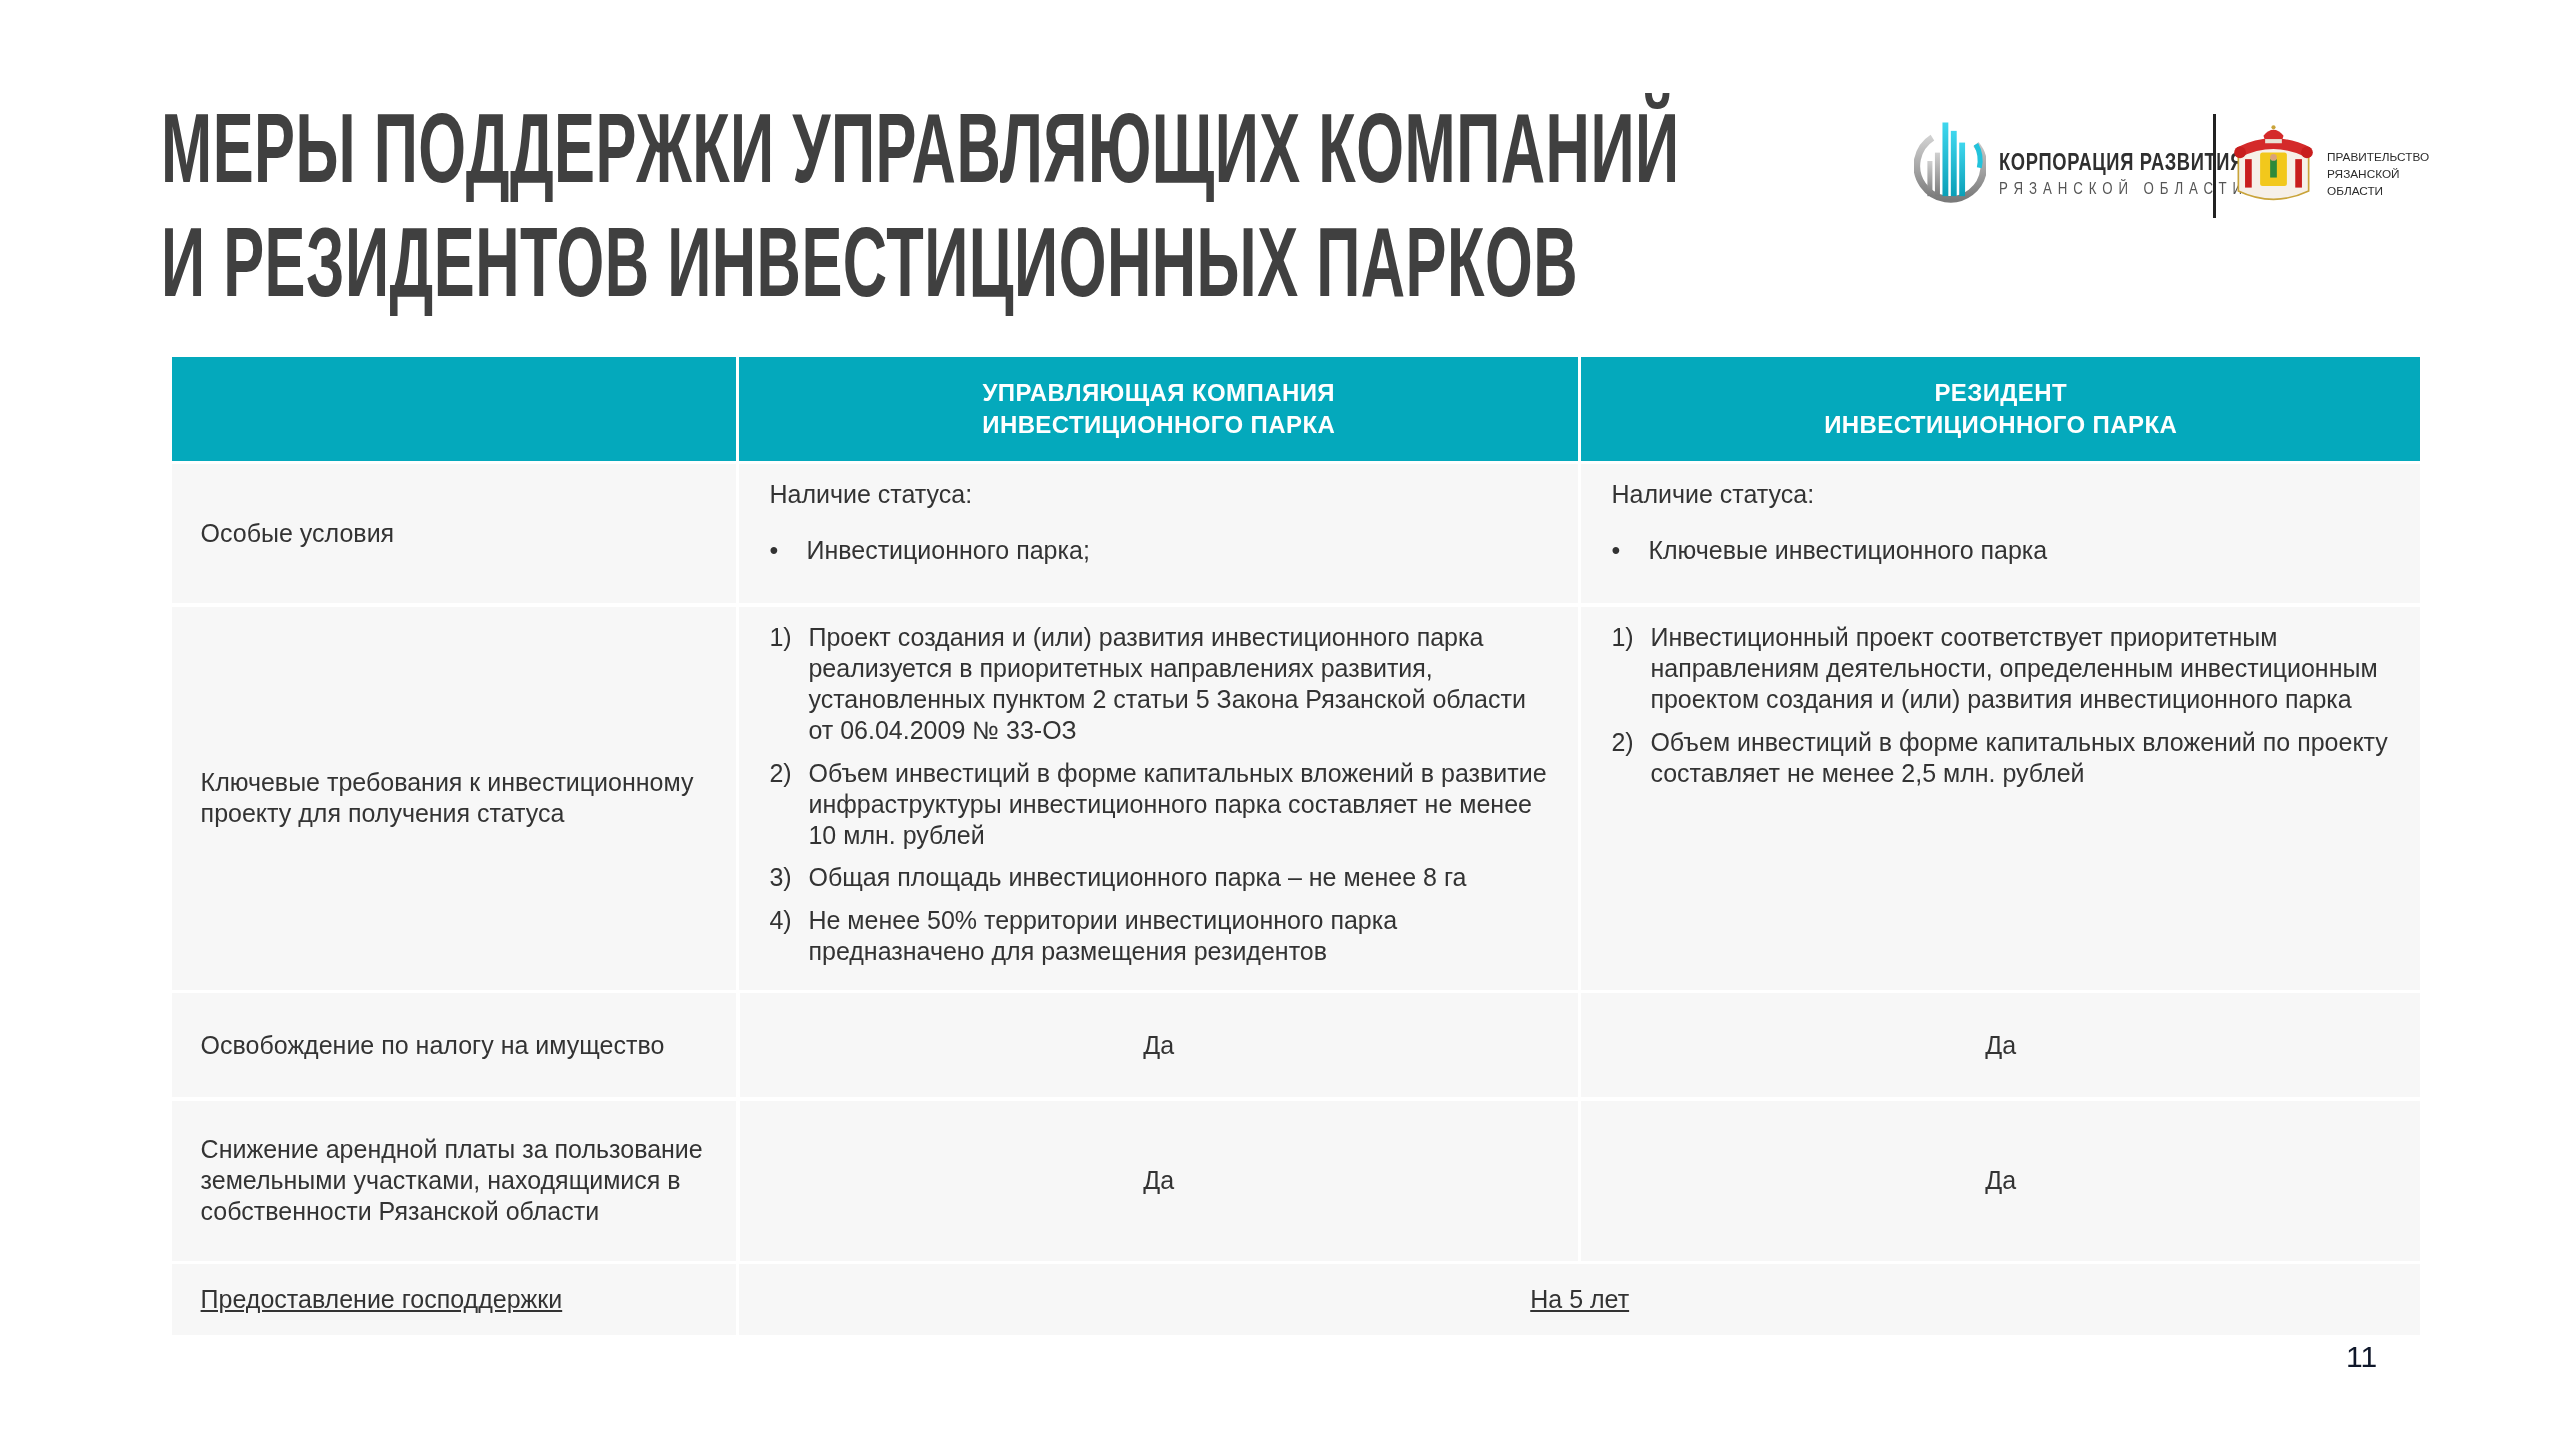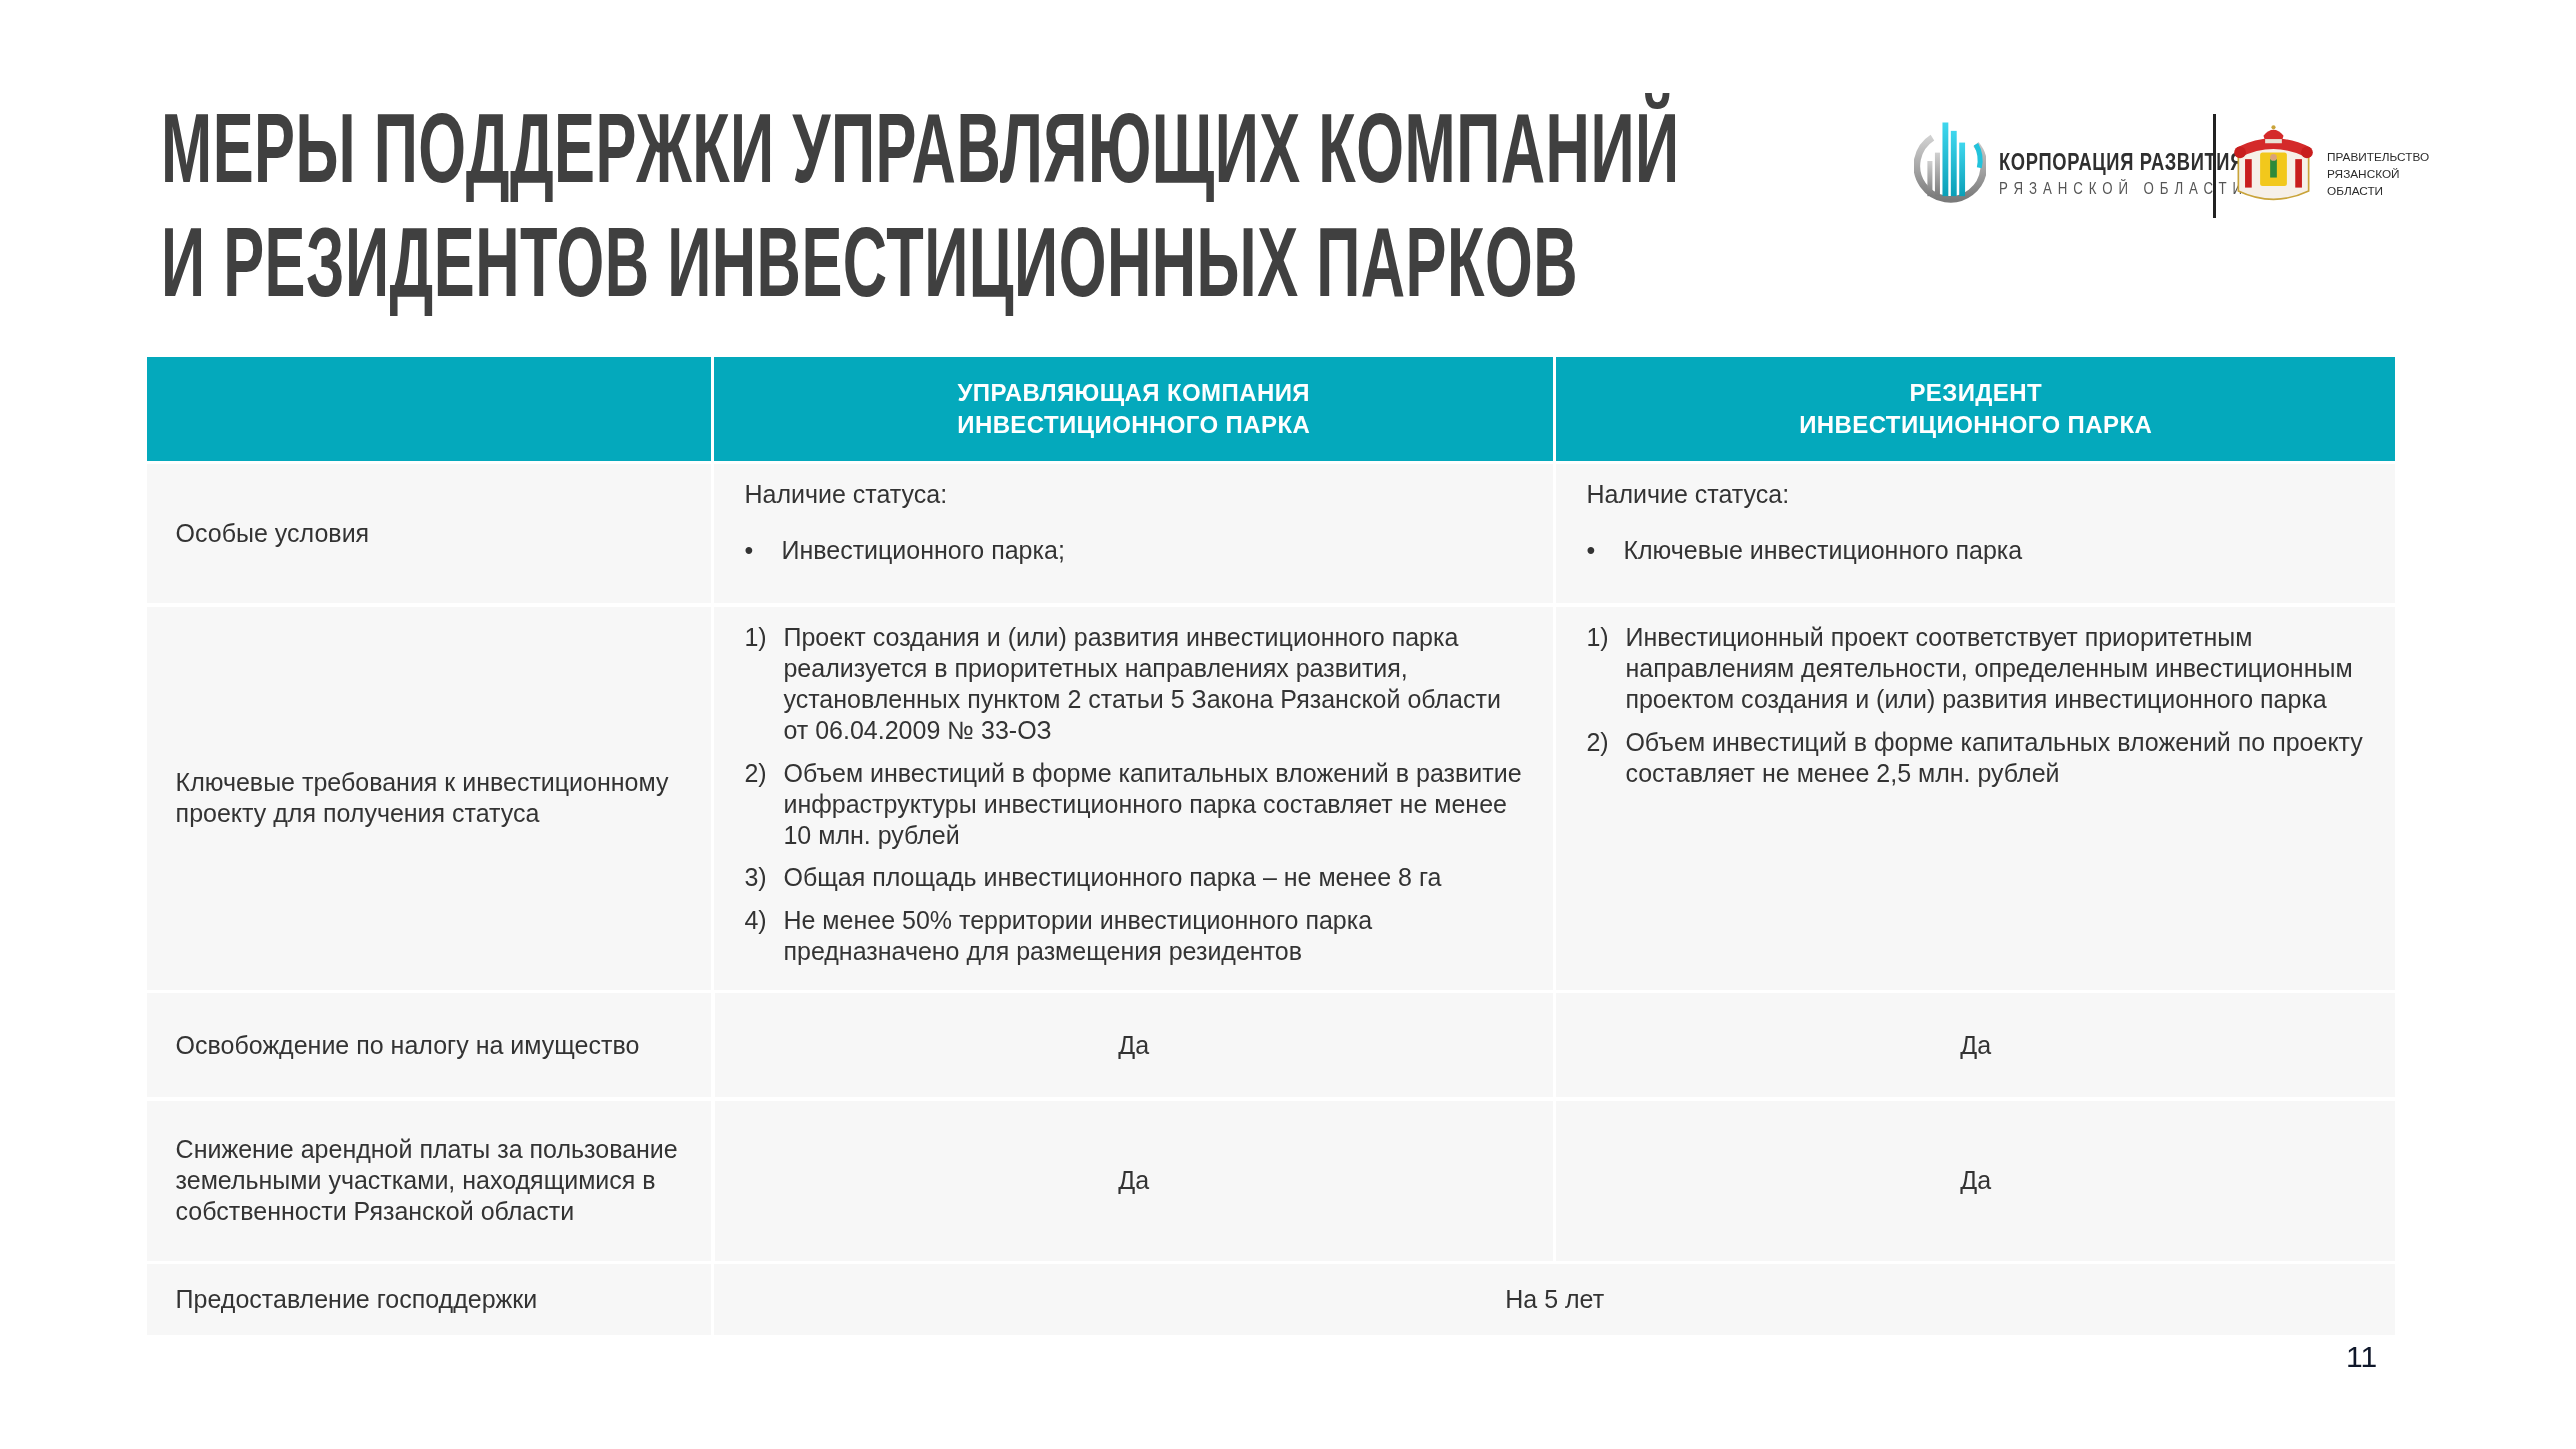--- a/index.html
+++ b/index.html
@@ -20,38 +20,38 @@
   .logos { position: absolute; left: 1907px; top: 109px; height: 109px; width: 538px; }
   .corp-emblem { position: absolute; left: 6.7px; top: 10px; width: 72px; height: 84px; }
   .corp-text { position: absolute; left: 92px; top: 40px; }
   .corp-name { font-weight: bold; font-size: 23.5px; color: #2f2f2f; letter-spacing: 0.8px; transform: scaleX(0.78); transform-origin: left; white-space: nowrap; }
   .corp-sub { font-size: 17px; color: #555; letter-spacing: 7.6px; margin-top: 3.4px; transform: scaleX(0.78); transform-origin: left; white-space: nowrap; }
   .logo-divider { position: absolute; left: 306px; top: 5px; width: 2.5px; height: 104px; background: #222; }
   .coat { position: absolute; left: 326px; top: 15px; width: 81px; height: 82px; }
   .gov-text { position: absolute; left: 420px; top: 40px; font-size: 11.8px; line-height: 17px; color: #2b2b2b; white-space: nowrap; }
 
   
-  .table { position: absolute; left: 147px; top: 357px; width: 2248px; }
+  .table { position: absolute; left: 172px; top: 357px; width: 2248px; }
   .row { display: flex; width: 100%; }
   .cell { box-sizing: border-box; background: #f7f7f7; }
   .c1 { width: 565px; }
   .c2 { width: 840px; margin-left: 3.4px; }
   .c3 { width: 840px; margin-left: 3.4px; }
   .cspan { width: 1684px; margin-left: 3.4px; }
   .hdr .cell { background: #04a9bc; color: #ffffff; height: 104px; display: flex; align-items: center; justify-content: center; text-align: center; font-weight: bold; font-size: 24px; line-height: 32px; letter-spacing: 0.4px; }
   .row + .row { margin-top: 3.4px; }
   .body-row .cell { font-size: 25px; line-height: 31px; color: #333333; }
   .label-cell { display: flex; align-items: center; padding-left: 28.6px; padding-right: 17px; }
   .content-cell { padding: 15px 30px 15px 30px; }
   .center-cell { display: flex; align-items: center; justify-content: center; }
   .r1 .cell { height: 139px; }
   .r2 .cell { height: 383px; }
   .r3 .cell { height: 104px; }
   .r4 .cell { height: 160px; }
-  .r5 .cell { height: 71px; }
+  .r5 .cell { height: 71px; text-decoration: underline; }
   .bullets { margin: 25px 0 0 0; padding: 0; list-style: none; }
   .bullets li { position: relative; padding-left: 37px; }
   .bullets li::before { content: "•"; position: absolute; left: 0; }
   .numlist { margin: 0; padding: 0; list-style: none; }
   .numlist li { position: relative; padding-left: 39px; margin-bottom: 11.8px; }
   .numlist .num { position: absolute; left: 0; }
 
   .page-num { position: absolute; left: 2346px; top: 1340px; font-size: 30px; color: #0f172a; }
 </style>
 </head>

